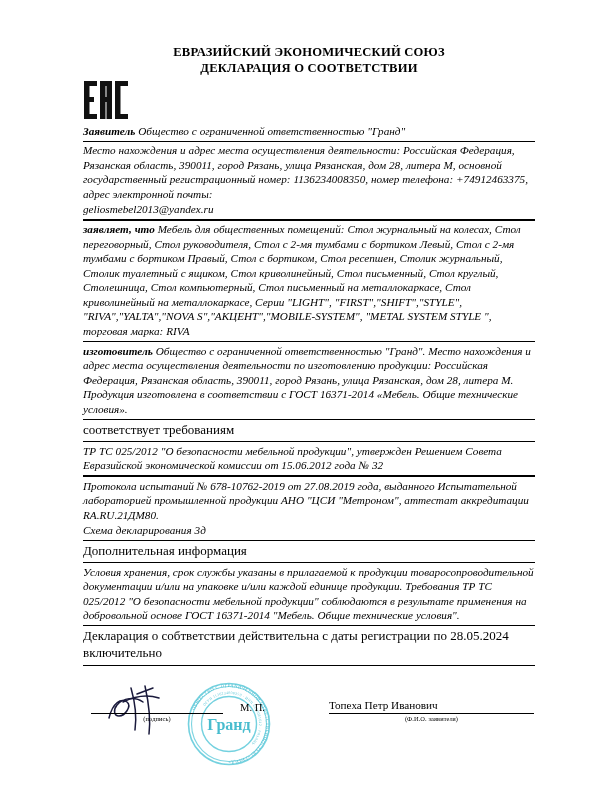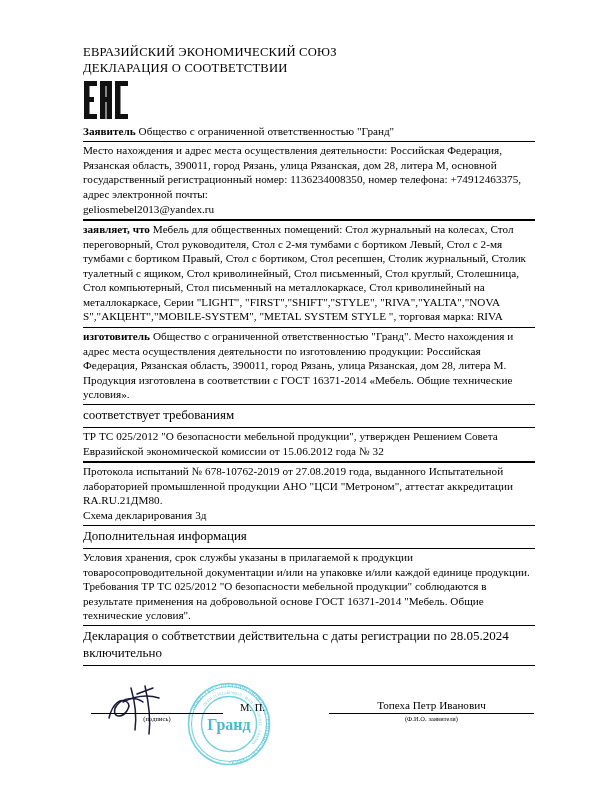--- a/index.html
+++ b/index.html
@@ -20,21 +20,22 @@
   }
   .content {
     position: absolute;
     left: 83px;
     top: 44px;
     width: 452px;
   }
 
   
   .doc-title {
-    font-weight: normal;
+    text-align: center;
+    font-weight: bold;
     font-size: 12.6px;
     letter-spacing: 0.2px;
     line-height: 1.28;
   }
   .doc-title .line2 { display: block; }
 
   .eac-row {
     position: relative;
     height: 46px;
   }
@@ -55,20 +56,21 @@
     line-height: 0;
   }
 
   
   .blk {
     font-size: 11.2px;
     line-height: 1.30;
     text-align: left;
     padding: 1.5px 0 2.5px 0;
     word-spacing: 0.1px;
+    font-style: italic;
   }
   .blk b, .lbl {
     font-weight: bold;
   }
   .lbl-row {
     font-size: 13px;
     font-weight: normal;
     line-height: 1.30;
     padding: 2px 0 2.5px 0;
   }
@@ -100,21 +102,21 @@
     text-align: center;
     letter-spacing: 0.1px;
   }
   .cap-left  { left: 8px;   top: 37px; width: 132px; }
   .cap-right { left: 246px; top: 37px; width: 205px; }
   .sig-name {
     position: absolute;
     left: 246px;
     top: 21px;
     width: 205px;
-    text-align: center;
+    text-align: left;
     font-size: 11.2px;
   }
 
   
   .handsig {
     position: absolute;
     left: 18px;
     top: -6px;
     width: 130px;
     height: 70px;

